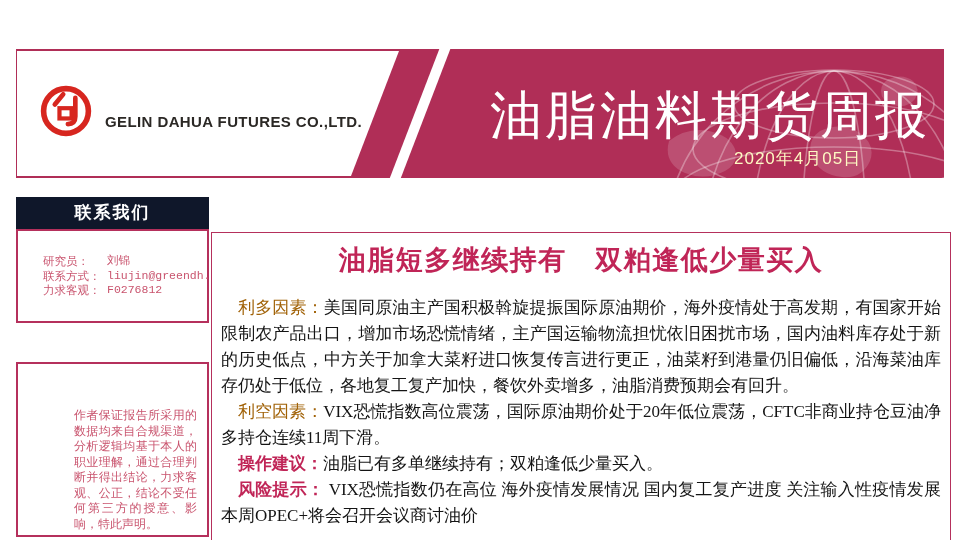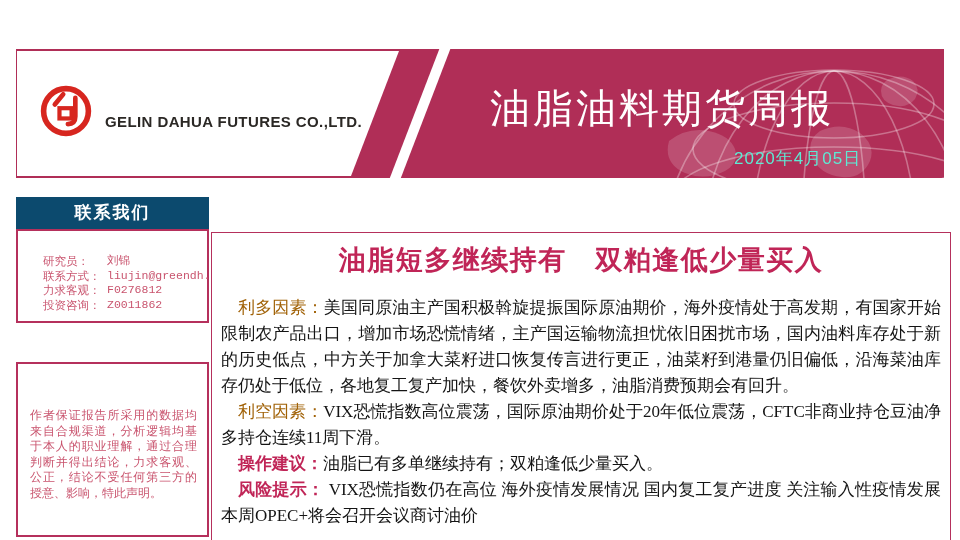--- a/index.html
+++ b/index.html
@@ -14,41 +14,41 @@
   .logo-panel { position:absolute; left:1px; top:2px; width:382px; height:125px;
                 background:#ffffff;
                 clip-path:polygon(0 0, 382px 0, 334px 125px, 0 125px); }
   .banner-slash { position:absolute; left:398px; top:-4px; width:11px; height:140px;
                   background:#ffffff; transform:skewX(-21deg); }
   .emblem { position:absolute; left:22px; top:34px; width:56px; height:56px; }
   .company-cn { position:absolute; left:88px; top:44px; font-size:27px; font-weight:bold;
                 color:#1e1a18; letter-spacing:2px; white-space:nowrap; }
   .company-en { position:absolute; left:89px; top:64px; font-size:15px; font-weight:bold;
                 color:#2b2825; letter-spacing:0.4px; white-space:nowrap; }
-  .banner-title { position:absolute; left:474px; top:32px; font-size:40px; color:#ffffff;
+  .banner-title { position:absolute; left:474px; top:32px; font-size:52px; color:#ffffff;
                   letter-spacing:3px; white-space:nowrap; font-weight:500; }
-  .banner-date { position:absolute; left:718px; top:98px; font-size:17px; color:#5eead4;
+  .banner-date { position:absolute; left:718px; top:98px; font-size:17px; color:#fef9c3;
                  letter-spacing:1px; white-space:nowrap; }
 
   
-  .side-bar-head { position:absolute; left:16px; width:193px; background:#0c4a6e;
+  .side-bar-head { position:absolute; left:16px; width:193px; background:#0f172a;
                    color:#fff; font-size:17px; font-weight:bold; text-align:center;
                    letter-spacing:2px; }
   .side-head-1 { top:197px; height:32px; line-height:32px; }
   .side-head-2 { top:330px; height:30px; line-height:30px;margin-top:37px; }
   .contact-box { position:absolute; left:16px; top:229px; width:193px; height:94px;
                  background:#fff; border:2px solid #b5305c; padding:23px 0 0 25px; }
   .contact-row { display:flex; font-size:11.5px; line-height:14.5px; color:#c9546e;
                  font-family:"Liberation Serif", serif; white-space:nowrap; }
   .contact-label { width:64px; flex:none; }
   .contact-value { font-family:"Liberation Mono", monospace; }
   .disclaim-box { position:absolute; left:16px; top:362px; width:193px; height:175px;
                   background:#fff; border:2px solid #b5305c; padding:44px 10px 0 12px; }
   .disclaim-text { font-size:12px; line-height:15.5px; color:#c9546e;
-                   font-family:"Liberation Serif", serif; text-align:justify; }
+                   font-family:"Liberation Serif", serif; text-align:justify;margin-left:44px; }
 
   
   .main-box { position:absolute; left:211px; top:196px; width:740px; height:341px;
               background:#fff; border:1.5px solid #b5305c;margin-top:36px; }
   .main-title { position:absolute; top:9px; left:0; width:100%; text-align:center;
                 font-size:27px; font-weight:bold; color:#c02557; letter-spacing:1.5px;
                 white-space:nowrap; }
   .content { position:absolute; top:62px; left:9px; right:9px; }
   .section-head { font-size:18px; font-weight:bold; color:#c02557; text-indent:16px;
                   line-height:24px; }
@@ -104,24 +104,20 @@
       <span class="contact-value">刘锦</span>
     </div>
     <div class="contact-row">
       <span class="contact-label">联系方式：</span>
       <span class="contact-value">liujin@greendh.com</span>
     </div>
     <div class="contact-row">
       <span class="contact-label">力求客观：</span>
       <span class="contact-value">F0276812</span>
     </div>
-    <div class="contact-row">
-      <span class="contact-label">投资咨询：</span>
-      <span class="contact-value">Z0011862</span>
-    </div>
   </div>
 
   <div class="side-bar-head side-head-2">独立性声明</div>
 
   <div class="disclaim-box">
     <p class="disclaim-text">作者保证报告所采用的数据均来自合规渠道，分析逻辑均基于本人的职业理解，通过合理判断并得出结论，力求客观、公正，结论不受任何第三方的授意、影响，特此声明。</p>
   </div>
 
   <div class="main-box">
     <div class="main-title">油脂短多继续持有　双粕逢低少量买入</div>

